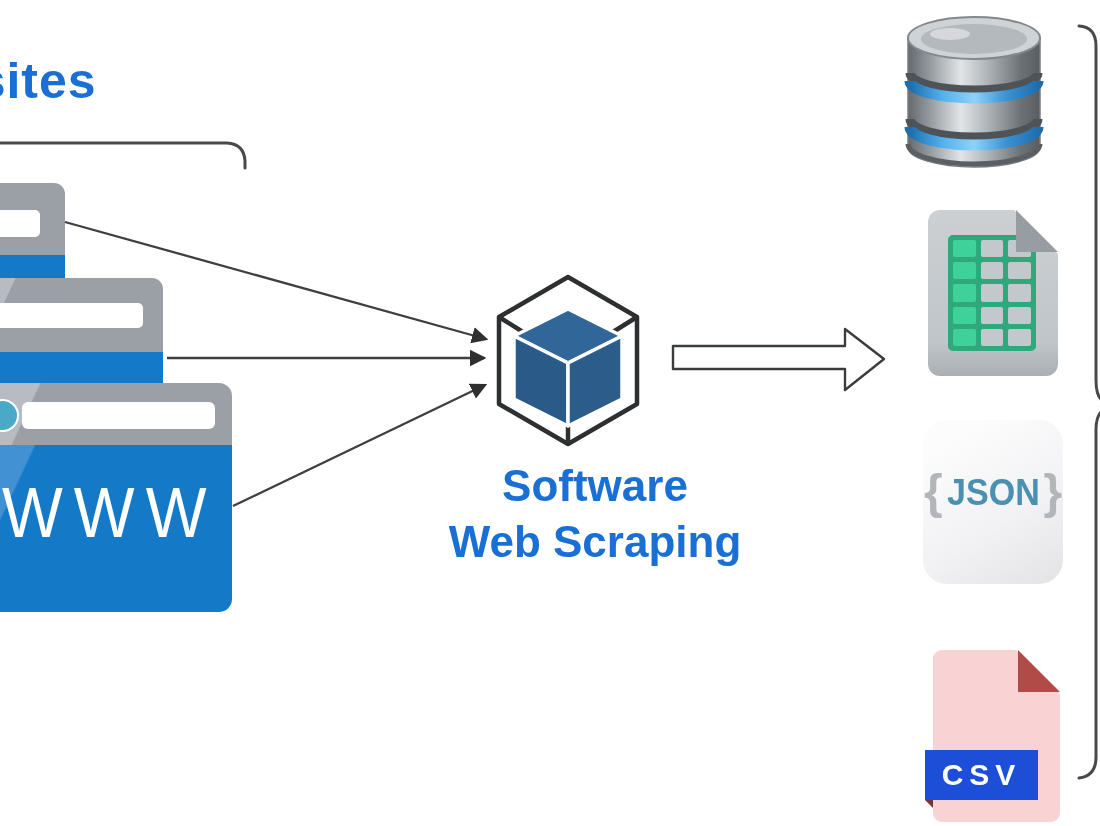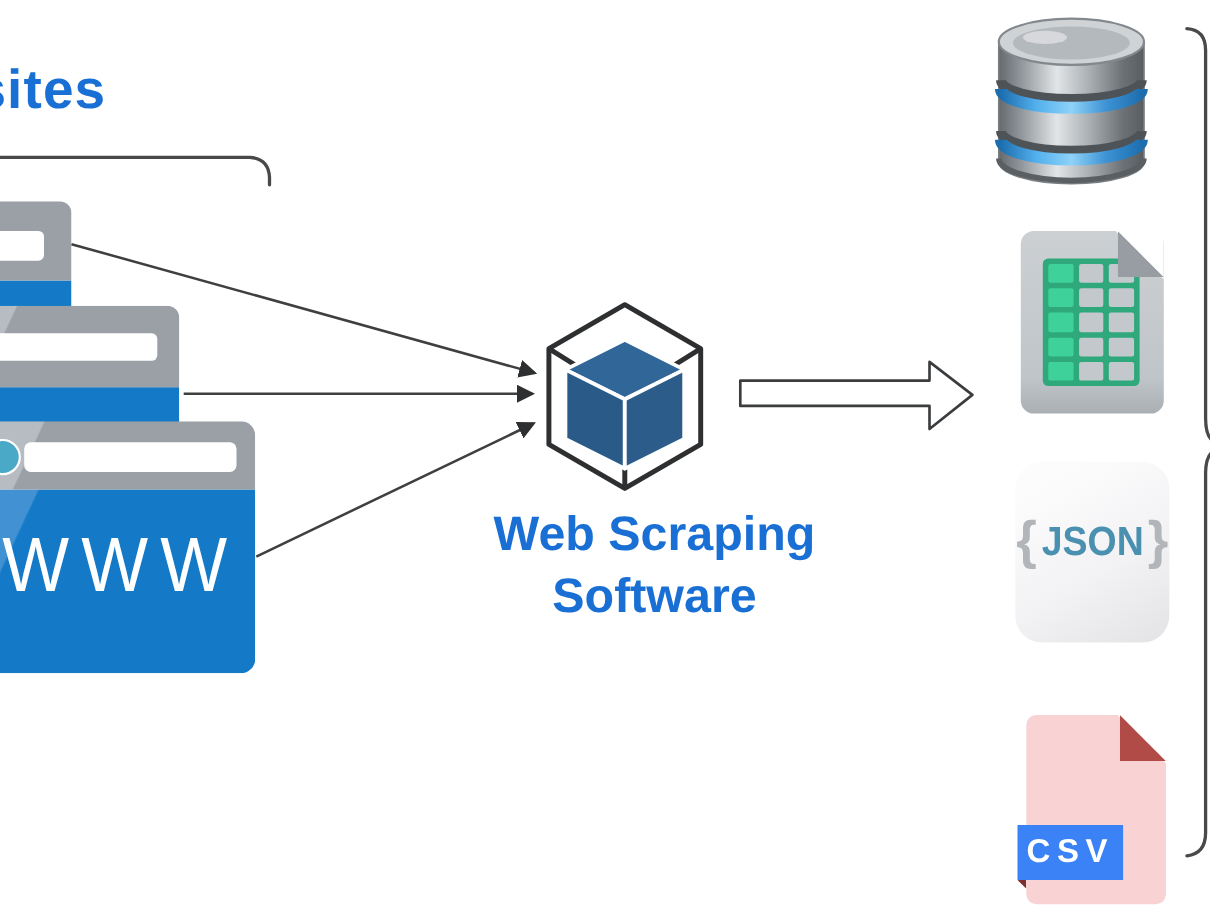--- a/index.html
+++ b/index.html
@@ -55,22 +55,22 @@
     display:flex;align-items:center;justify-content:center;}
   .json-inner{display:flex;align-items:center;transform:translateY(-10px);}
   .brace{color:#b2b5b9;font-size:48px;font-weight:bold;line-height:1;}
   .json-word{color:#4a90b0;font-size:37px;font-weight:bold;letter-spacing:0px;
     transform:scaleX(.92);line-height:1;}
   
   .doc-csv{position:absolute;left:933px;top:650px;width:127px;height:172px;z-index:5;
     border-radius:9px;background:#f9d2d4;}
   .fold-r{position:absolute;top:0;right:0;width:42px;height:42px;background:#b04b48;
     clip-path:polygon(0 0,100% 100%,0 100%);z-index:3;}
-  .csv-banner{position:absolute;left:-8px;top:100px;width:96px;height:50px;z-index:4;
-    background:#3b82f6;color:#fff;font-size:30px;font-weight:bold;letter-spacing:6px;
+  .csv-banner{position:absolute;left:-8px;top:100px;width:113px;height:50px;z-index:4;
+    background:#1d4ed8;color:#fff;font-size:30px;font-weight:bold;letter-spacing:6px;
     text-align:center;line-height:50px;}
   .csv-bfold{position:absolute;left:-8px;top:150px;width:8px;height:8px;background:#7c322f;
     clip-path:polygon(0 0,100% 0,100% 100%);z-index:4;}
   
   .overlay{position:absolute;left:0;top:0;z-index:7;pointer-events:none;}
 </style>
 </head>
 <body>
 
 <div class="stage">
@@ -91,22 +91,22 @@
     <div class="bhead">
       <div class="favicon"></div>
       <div class="bbar"></div>
     </div>
     <div class="bbody"></div>
   </div>
   <div class="www">WWW</div>
 
   <div class="websites-label">Websites</div>
   <div class="proc-title">
+    <div>Software</div>
     <div>Web Scraping</div>
-    <div>Software</div>
   </div>
 
   <div class="doc-xls">
     <div class="xls-grid">
       <i></i>
         <i></i>
         <i></i>
         <i></i>
         <i></i>
         <i></i>

